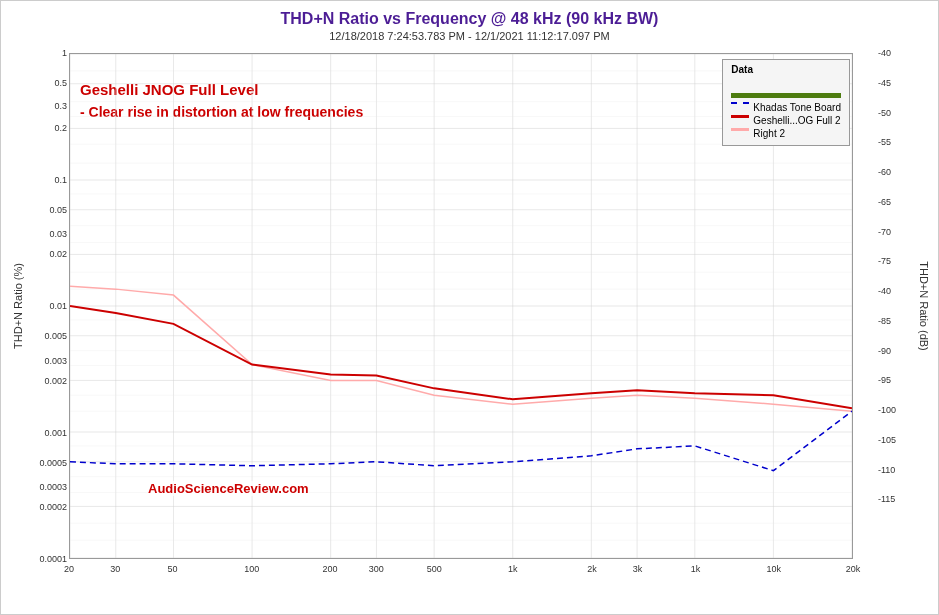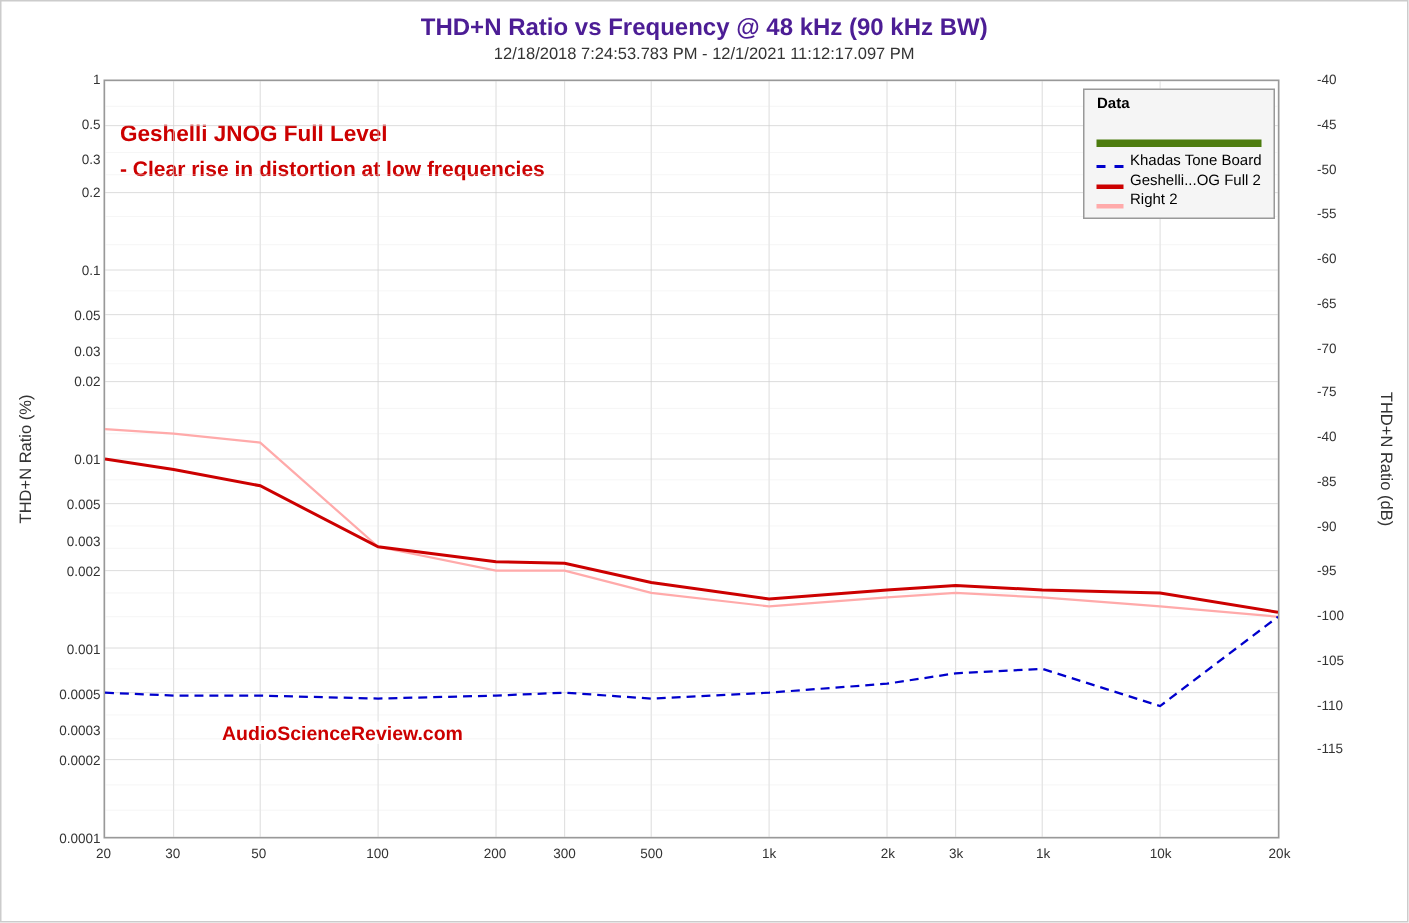--- a/index.html
+++ b/index.html
@@ -155,21 +155,21 @@
     }
     .legend-title {
       font-weight: bold;
       font-size: 10px;
       border-bottom: 5px solid #4d7c0f;
       margin-bottom: 4px;
       padding-bottom: 18px;
     }
     .legend-item {
       display: flex;
-      align-items: flex-end;
+      align-items: flex-start;
       margin: 2px 0;
       white-space: nowrap;
       font-size: 10px;
     }
     .legend-color {
       width: 18px;
       height: 3px;
       margin-right: 4px;
       display: inline-block;
     }

